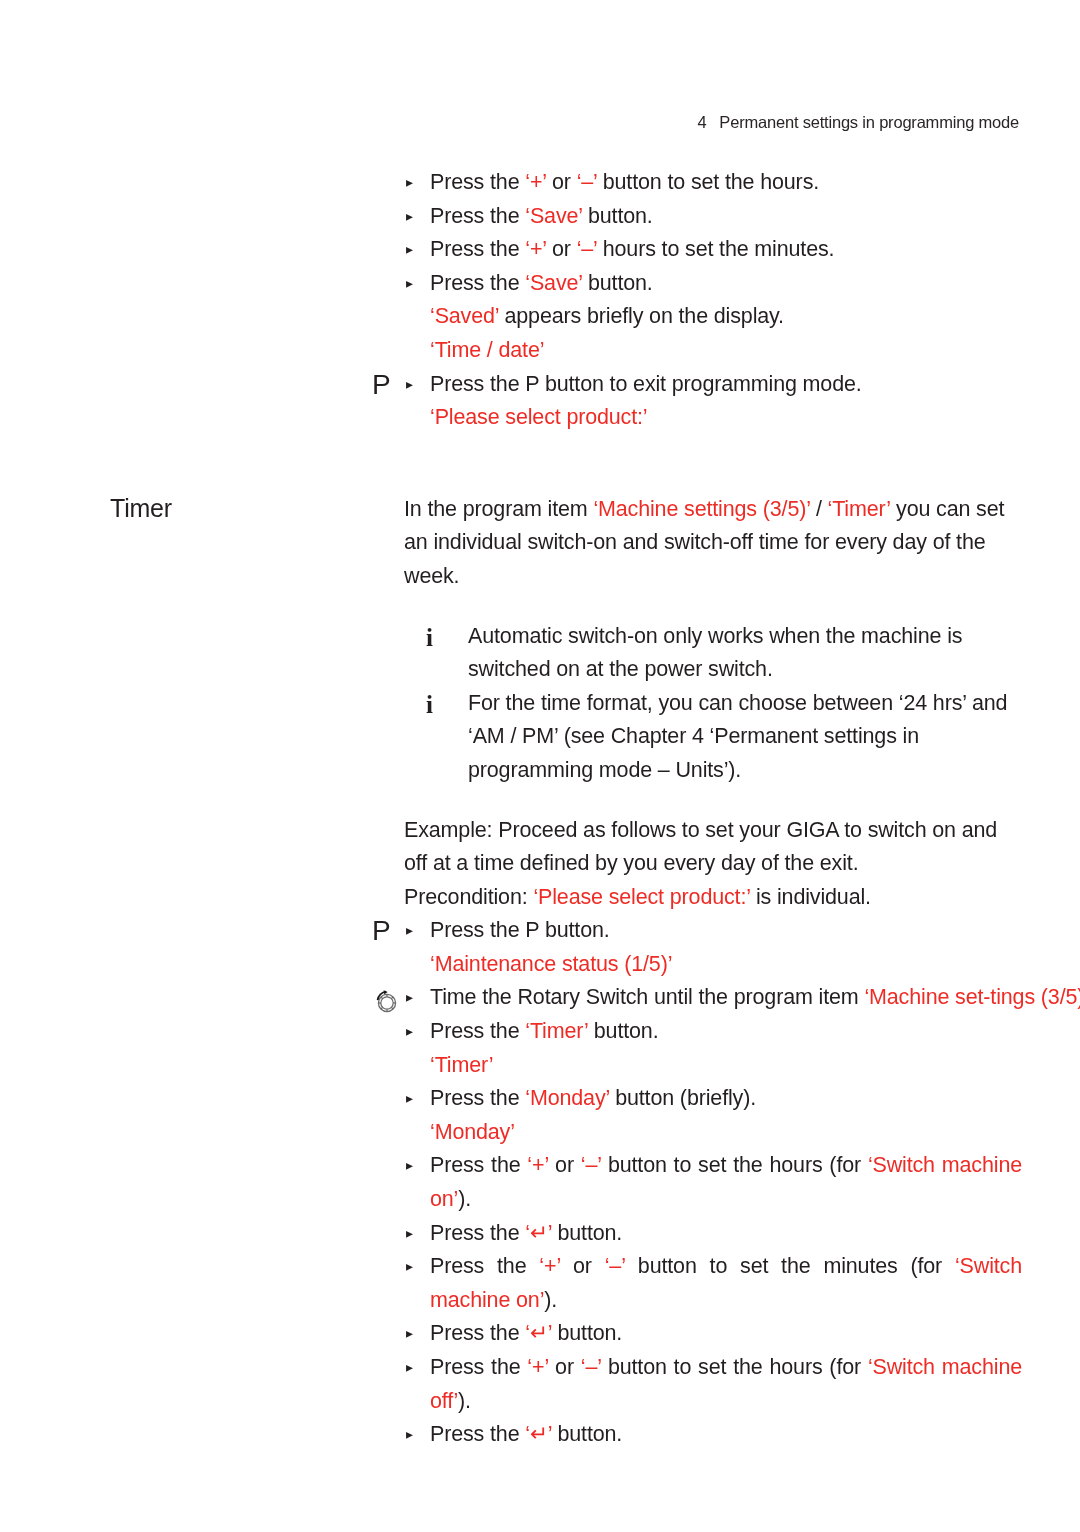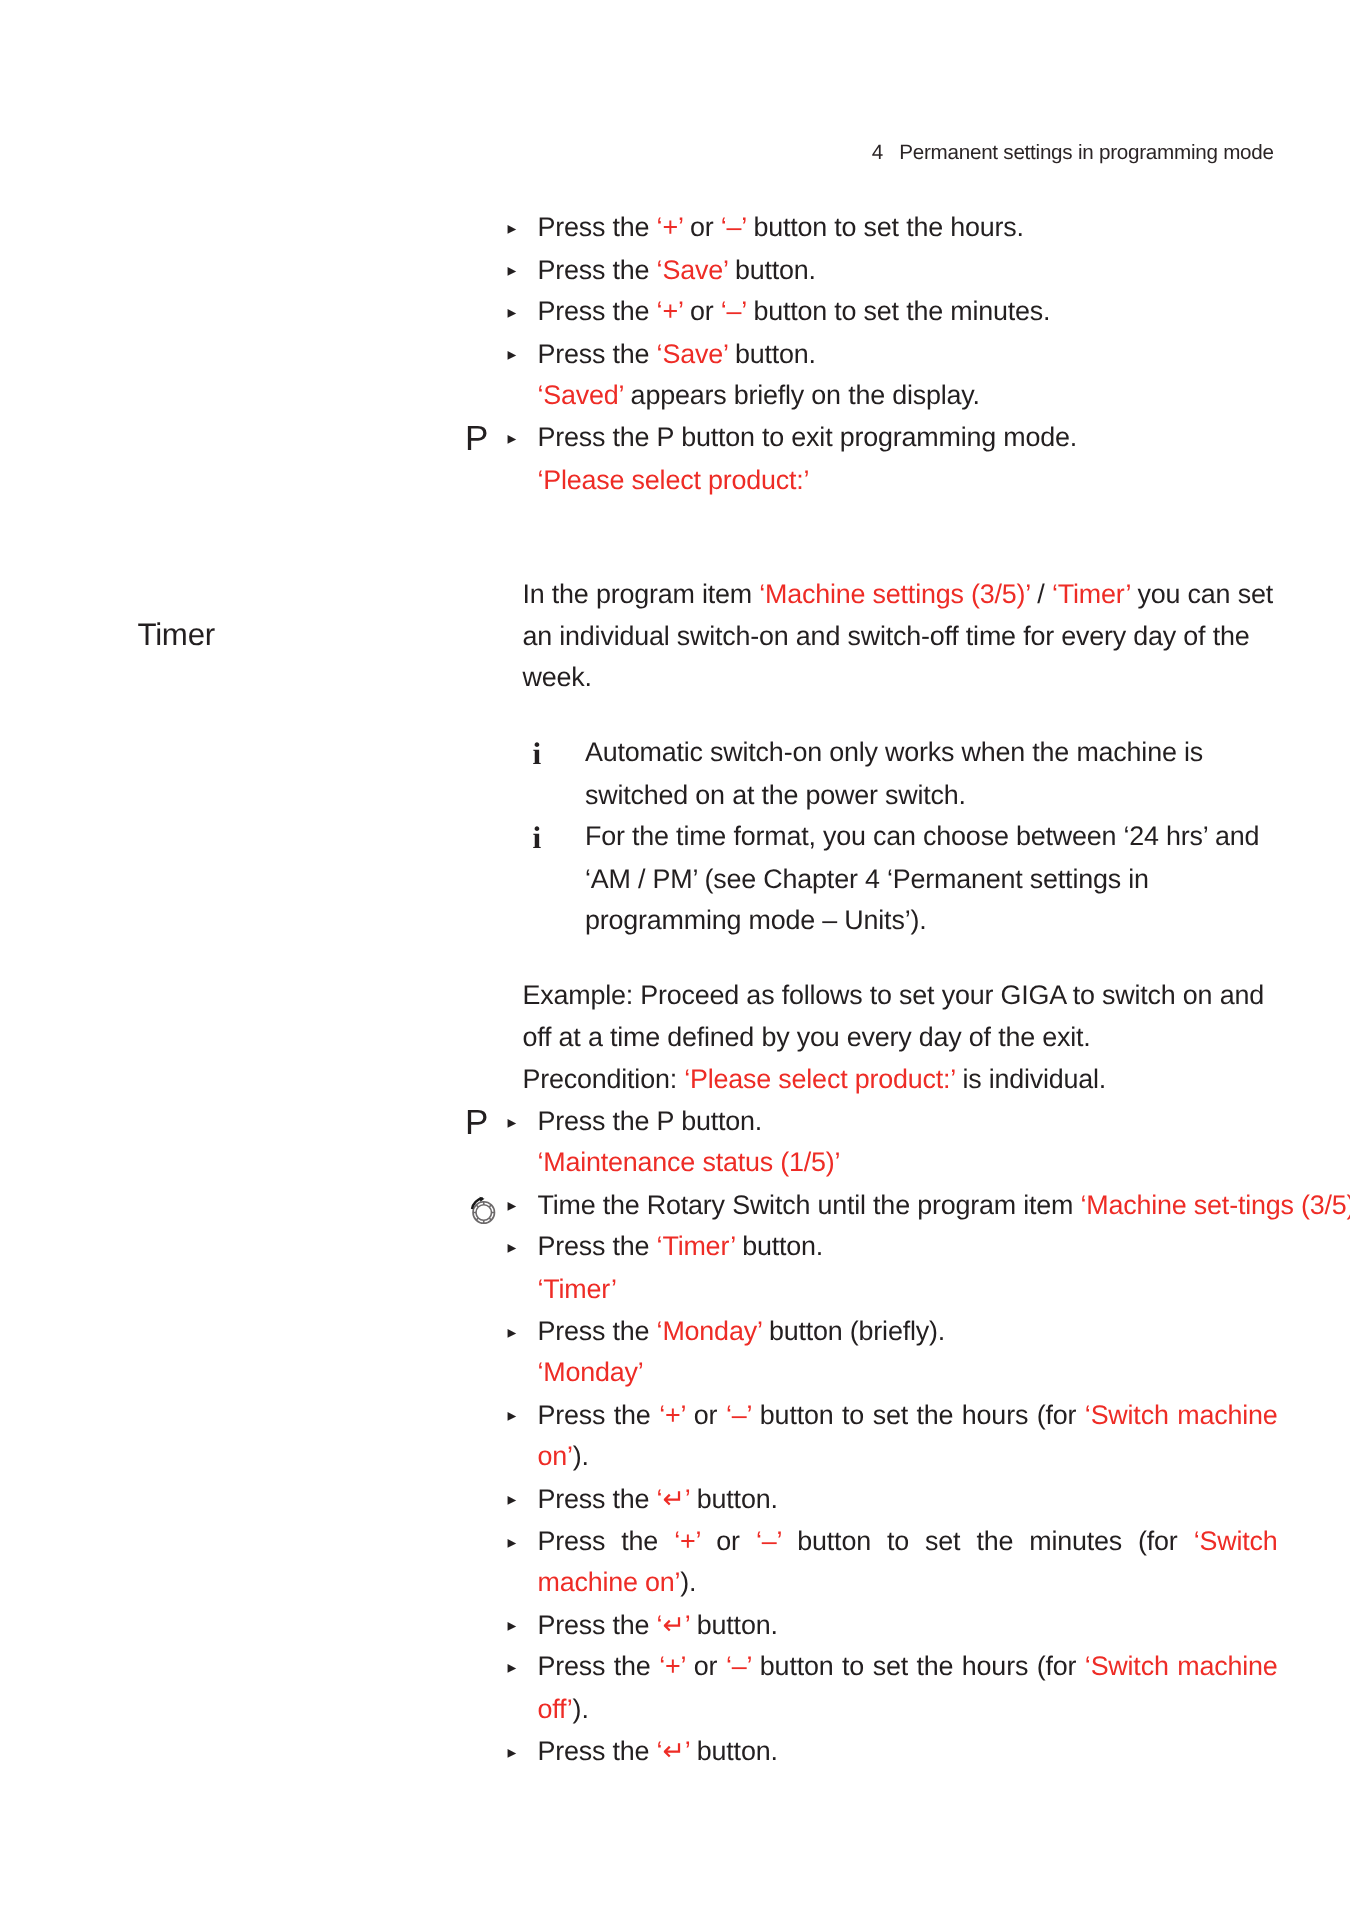--- a/index.html
+++ b/index.html
@@ -122,21 +122,21 @@
     line-height: 33px;
     color: #231f20;
   }
 
   
   .rotary-icon { display: block; margin-top: 6px; }
   .gap-m { height: 26px; }
   .gap-l { height: 34px; }
 
   
-  .para { white-space: normal; margin-left: 14px; }
+  .para { white-space: normal; }
 
   
   .folio {
     position: absolute;
     top: 1475px;
     left: 0;
     width: 1019px;
     text-align: right;
     font-size: 25px;
     color: #231f20;
@@ -151,23 +151,24 @@
     <span class="chapnum">4</span><span>Permanent settings in programming mode</span>
   </div>
 
   <div class="side-heading">Timer</div>
 
   <div class="col">
 
     <div id="top-steps">
         <div class="line bullet"><span class="tri">▸</span><span>Press the </span><span class="red">‘+’</span><span> or </span><span class="red">‘–’</span><span> button to set the hours.</span></div>
         <div class="line bullet"><span class="tri">▸</span><span>Press the </span><span class="red">‘Save’</span><span> button.</span></div>
-        <div class="line bullet"><span class="tri">▸</span><span>Press the </span><span class="red">‘+’</span><span> or </span><span class="red">‘–’</span><span> button to set the minutes.</span></div>
+        <div class="line bullet"><span class="tri">▸</span><span>Press the </span><span class="red">‘+’</span><span> or </span><span class="red">‘–’</span><span> hours to set the minutes.</span></div>
         <div class="line bullet"><span class="tri">▸</span><span>Press the </span><span class="red">‘Save’</span><span> button.</span></div>
         <div class="line plain"><span class="red">‘Saved’</span><span> appears briefly on the display.</span></div>
+        <div class="line plain"><span class="red">‘Time / date’</span></div>
         <div class="line bullet keyrow"><span class="keyglyph"><span class="pbtn">P</span></span><span class="tri">▸</span><span>Press the P button to exit programming mode.</span></div>
         <div class="line plain"><span class="red">‘Please select product:’</span></div>
       </div>
 
     <div class="gap-l"></div>
     <div style="height:24px"></div>
 
     <div class="line wrap para" id="timer-intro"><span>In the program item </span><span class="red">‘Machine settings (3/5)’</span><span> / </span><span class="red">‘Timer’</span><span> you can set an individual switch-on and switch-off time for every day of the week.</span></div>
 
     <div class="gap-m"></div>

